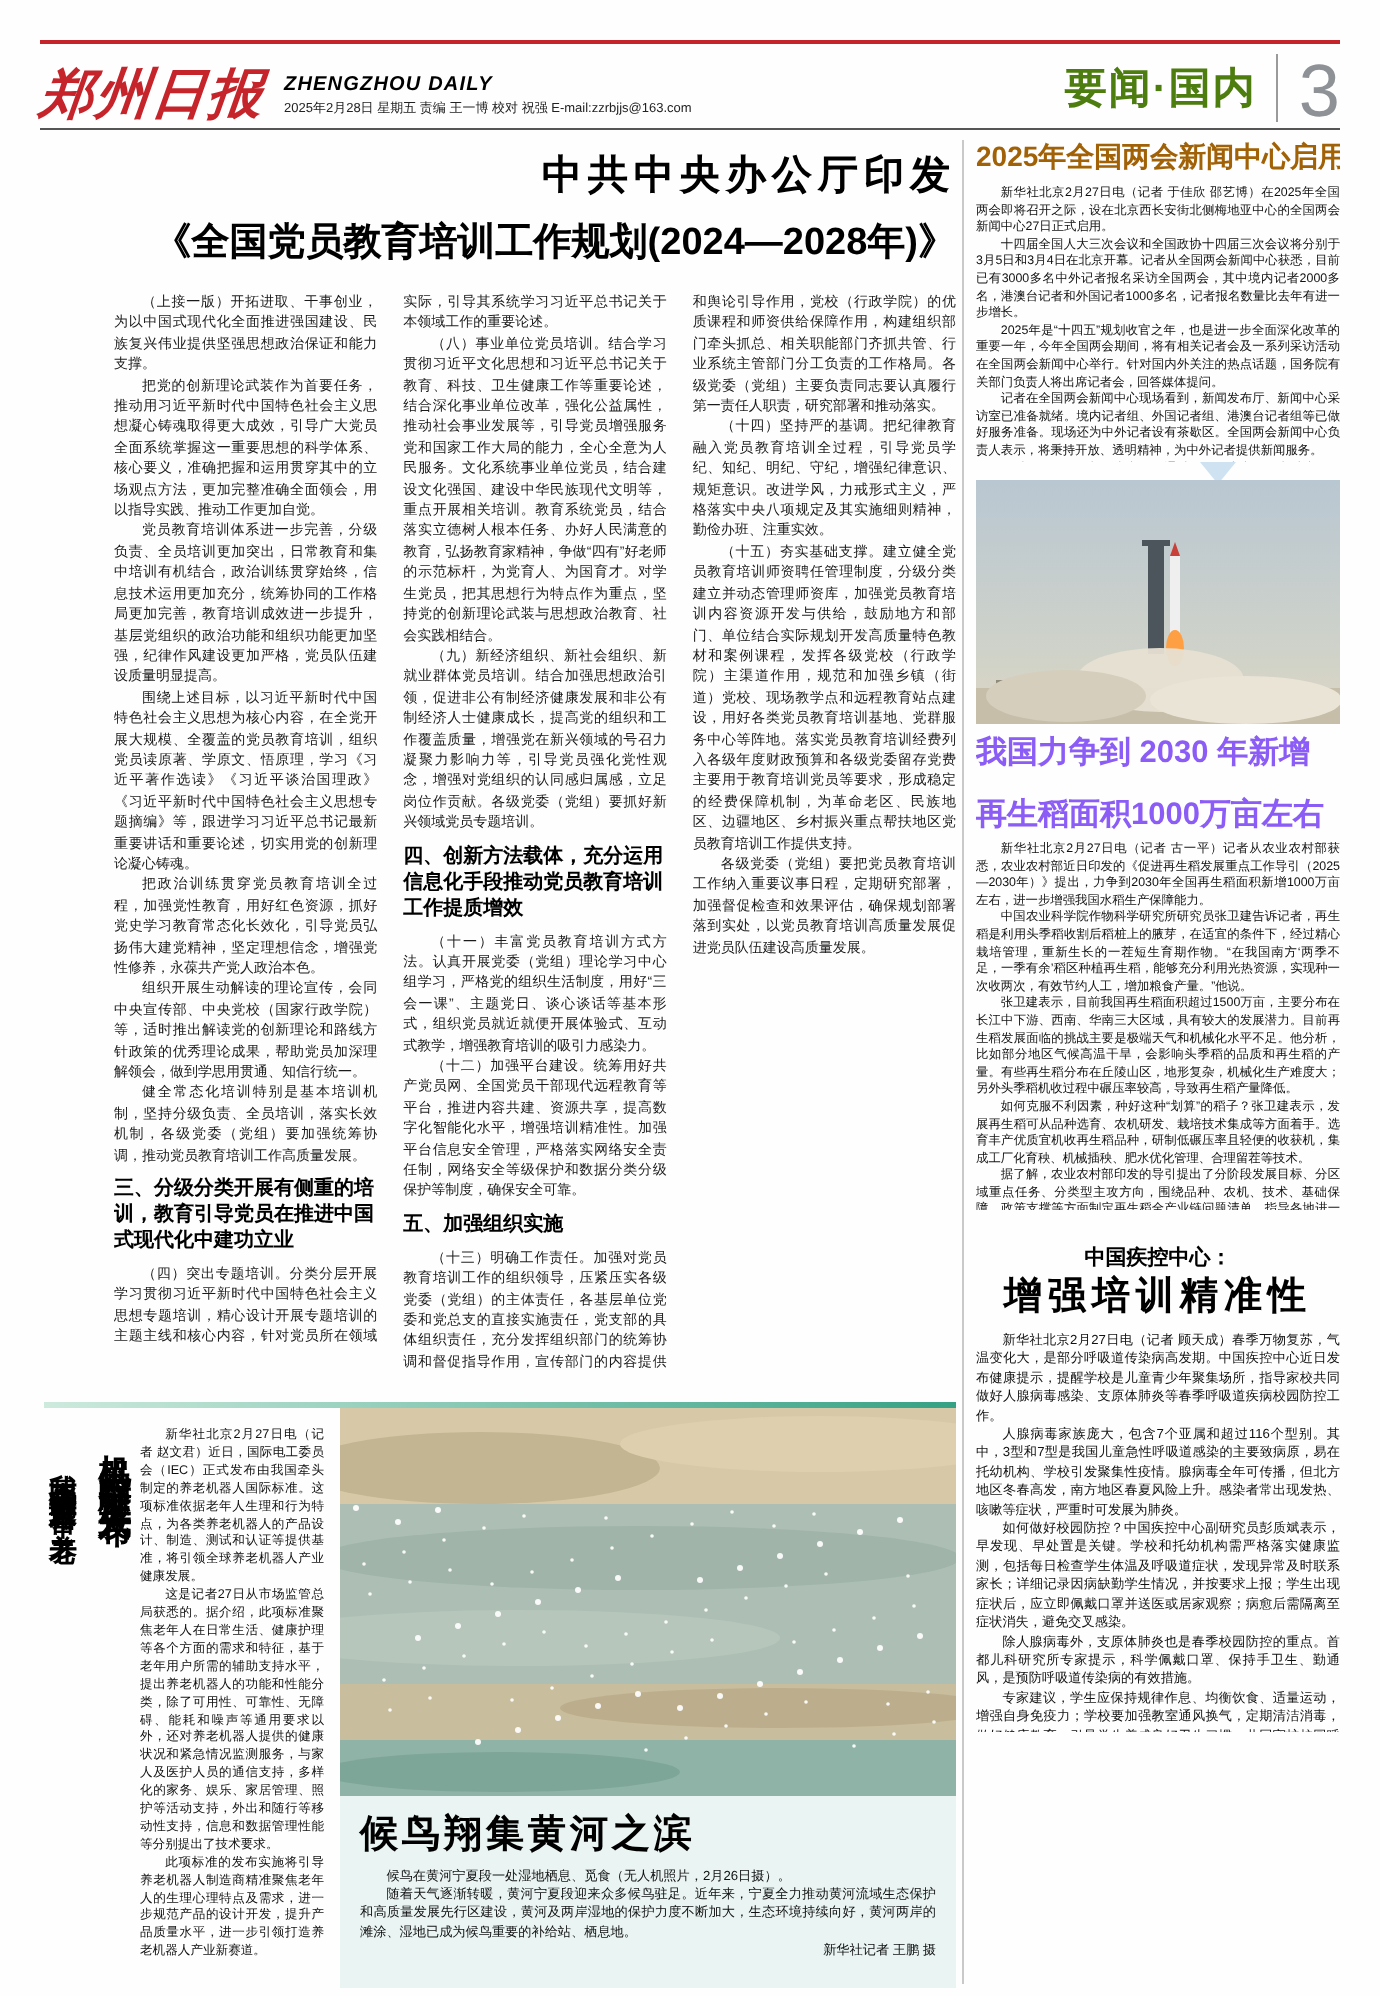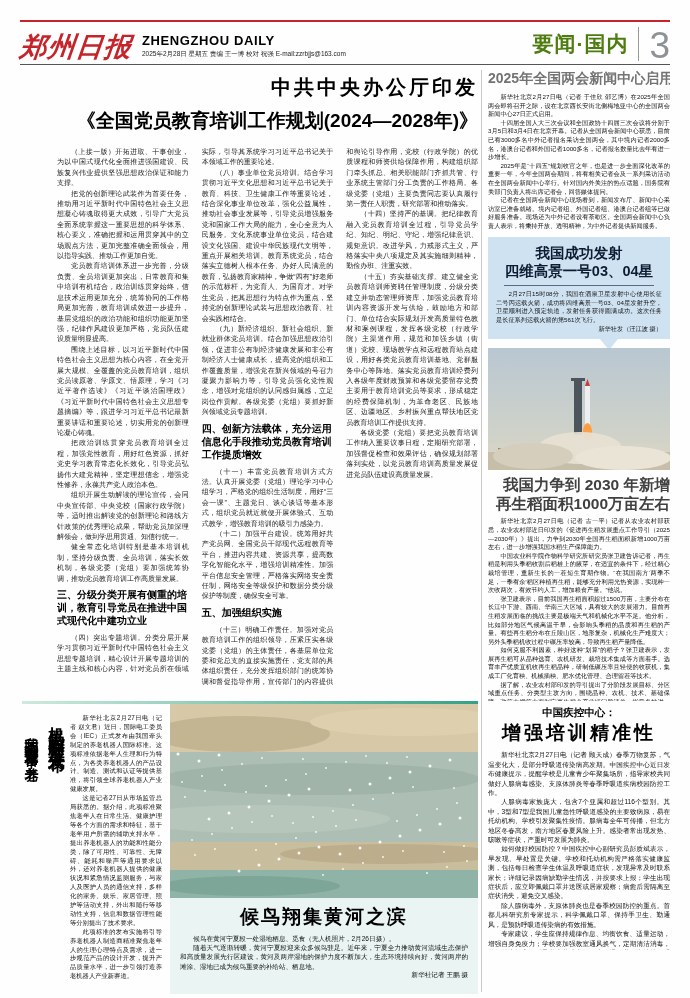--- a/index.html
+++ b/index.html
@@ -5,21 +5,21 @@
   html,body{margin:0;padding:0;background:#e8e8e8;}
   .page{position:relative;width:690px;height:998px;background:#fefefe;margin:0 auto;
         font-family:"Liberation Sans",sans-serif;color:#111;overflow:hidden;}
 
   
   .top-red-rule{position:absolute;left:20px;top:20px;width:650px;height:2px;background:#c5242b;}
   .masthead{position:absolute;left:20px;top:25px;width:650px;height:36px;display:flex;align-items:flex-end;}
   .logo{font-family:"Liberation Serif",serif;font-style:italic;font-weight:bold;
         font-size:27px;line-height:1;color:#c5242b;transform:skewX(-6deg);letter-spacing:1px;}
   .mast-meta{margin-left:10px;padding-bottom:2px;}
-  .mast-en{font-size:13px;font-weight:bold;letter-spacing:0.6px;color:#000;}
+  .mast-en{font-size:10px;font-weight:bold;letter-spacing:0.6px;color:#000;font-style:italic;}
   .mast-date{font-size:6.5px;color:#222;margin-top:2px;}
   .mast-spacer{flex:1;}
   .section-name{font-size:21px;font-weight:bold;letter-spacing:1px;color:#4d7c0f;padding-bottom:3px;margin-left:33px;}
   .pageno-divider{width:1px;height:34px;background:#9a9a9a;margin:0 10px;}
   .pageno{font-size:37px;color:#8e9296;line-height:0.85;font-weight:normal;}
   .mast-rule{position:absolute;left:20px;top:64px;width:650px;height:1px;background:#555;}
 
   
   .main-article{position:absolute;left:57px;top:74px;width:421px;height:624px;}
   .main-headline{text-align:right;font-weight:bold;color:#000;}
@@ -27,58 +27,58 @@
   .mh2{font-size:19px;margin-top:7px;white-space:nowrap;}
   .main-body{margin-top:13px;height:546px;column-count:3;column-gap:13px;column-fill:auto;
              overflow:hidden;font-size:7px;line-height:10.4px;text-align:justify;color:#1a1a1a;}
   .main-body p{margin:0;text-indent:2em;}
   .main-body .sec-heading{font-weight:bold;font-size:10px;line-height:13px;margin:5px 0;
              text-indent:0;text-align:left;color:#000;font-family:Liberation Mono, monospace;}
 
   
   .right-divider{position:absolute;left:481px;top:70px;width:1px;height:922px;background:#c9c9c9;}
   .right-col{position:absolute;left:488px;top:70px;width:182px;height:924px;overflow:hidden;}
-  .art-news-headline{font-size:14px;font-weight:bold;text-align:center;white-space:nowrap;color:#737373;}
+  .art-news-headline{font-size:14px;font-weight:bold;text-align:center;white-space:nowrap;color:#a16207;}
   .art-news-body{margin-top:5px;height:138px;overflow:hidden;font-size:6.2px;line-height:8.6px;text-align:justify;}
   .art-news-body p,.rice-body p,.cdc-body p,.robot-body p,.birds-text p{margin:0;text-indent:2em;}
 
   .launch-box{margin-top:6px;background:#cfe2f1;padding:7px 8px 5px;}
   .launch-h{text-align:center;font-weight:bold;font-size:14.5px;line-height:18px;color:#0d1c33;white-space:nowrap;}
   .launch-divider{height:1px;background:#5a6a84;margin:5px 8px 4px;}
   .launch-caption{font-size:6.2px;line-height:8.6px;text-align:justify;text-indent:2em;}
   .launch-credit{text-align:right;font-size:6.2px;margin-top:1px;}
   .bubble-tail{width:0;height:0;border-left:9px solid transparent;border-right:9px solid transparent;
                border-top:11px solid #cfe2f1;margin-left:112px;}
   .launch-photo{display:block;width:182px;height:122px;margin-top:-2px;}
 
-  .rice-h{margin-top:5px;font-size:15.5px;font-weight:bold;text-align:right;line-height:19px;white-space:nowrap;color:#404040;}
+  .rice-h{margin-top:5px;font-size:15.5px;font-weight:bold;text-align:left;line-height:19px;white-space:nowrap;color:#8b5cf6;}
   .rice-body{margin-top:4px;height:184px;overflow:hidden;font-size:6.2px;line-height:8.6px;text-align:justify;}
 
-  .cdc{margin-top:5px;}
+  .cdc{margin-top:17px;}
   .cdc-kicker{text-align:center;font-family:"Liberation Serif",serif;font-size:10.5px;font-weight:bold;color:#000;}
   .cdc-h{text-align:center;font-family:"Liberation Serif",serif;font-size:19px;font-weight:bold;
          letter-spacing:3px;line-height:25px;margin-top:3px;color:#000;white-space:nowrap;}
   .cdc-body{margin-top:5px;height:200px;overflow:hidden;font-size:6.6px;line-height:9.4px;text-align:justify;}
 
   
   .teal-rule{position:absolute;left:22px;top:701px;width:456px;height:3px;
              background:linear-gradient(90deg,#cdeadd,#35a184);}
   .robot{position:absolute;left:22px;top:712px;width:140px;height:280px;}
   .robot-v1{position:absolute;left:1px;top:14px;writing-mode:vertical-rl;font-size:14px;
             font-weight:bold;letter-spacing:2px;color:#000;}
   .robot-v2{position:absolute;left:24px;top:2px;writing-mode:vertical-rl;font-size:16.5px;
             font-weight:bold;letter-spacing:3px;color:#000;}
   .robot-body{position:absolute;left:48px;top:2px;width:92px;height:276px;overflow:hidden;
               font-size:6.3px;line-height:8.9px;text-align:justify;}
 
   
   .birds{position:absolute;left:170px;top:704px;width:308px;height:290px;}
   .birds-photo{display:block;width:308px;height:194px;}
   .birds-caption{background:#e9f4f3;height:96px;box-sizing:border-box;padding:6px 10px 0;}
-  .birds-h{text-align:center;font-size:19px;font-weight:bold;letter-spacing:2px;color:#000;}
+  .birds-h{font-size:19px;font-weight:bold;letter-spacing:2px;color:#000;}
   .birds-text{margin-top:4px;font-size:6.6px;line-height:9.2px;text-align:justify;}
   .birds-credit{text-align:right;font-size:6.6px;margin-top:0;}
 </style>
 </head>
 <body>
 
 <div class="page">
 
   <div class="top-red-rule"></div>
   <div class="masthead">
@@ -130,27 +130,20 @@
       <div class="art-news-body">
           <p>新华社北京2月27日电（记者 于佳欣 邵艺博）在2025年全国两会即将召开之际，设在北京西长安街北侧梅地亚中心的全国两会新闻中心27日正式启用。</p>
           <p>十四届全国人大三次会议和全国政协十四届三次会议将分别于3月5日和3月4日在北京开幕。记者从全国两会新闻中心获悉，目前已有3000多名中外记者报名采访全国两会，其中境内记者2000多名，港澳台记者和外国记者1000多名，记者报名数量比去年有进一步增长。</p>
           <p>2025年是“十四五”规划收官之年，也是进一步全面深化改革的重要一年，今年全国两会期间，将有相关记者会及一系列采访活动在全国两会新闻中心举行。针对国内外关注的热点话题，国务院有关部门负责人将出席记者会，回答媒体提问。</p>
           <p>记者在全国两会新闻中心现场看到，新闻发布厅、新闻中心采访室已准备就绪。境内记者组、外国记者组、港澳台记者组等已做好服务准备。现场还为中外记者设有茶歇区。全国两会新闻中心负责人表示，将秉持开放、透明精神，为中外记者提供新闻服务。</p>
           <p>据悉，全国两会新闻中心还将通过互联网为中外记者采访提供服务和便利。会议期间，将向中外记者提供会议主要文件的电子版；在代表委员驻地设立新闻中心采访室，为代表委员接受媒体采访提供便捷服务。</p>
         </div>
     </div>
 
     <div>
-      <div class="launch-box">
-        <div class="launch-h">我国成功发射</div>
-        <div class="launch-h">四维高景一号03、04星</div>
-        <div class="launch-divider"></div>
-        <div class="launch-caption">2月27日15时08分，我国在酒泉卫星发射中心使用长征二号丙运载火箭，成功将四维高景一号03、04星发射升空，卫星顺利进入预定轨道，发射任务获得圆满成功。这次任务是长征系列运载火箭的第561次飞行。</div>
-        <div class="launch-credit">新华社发（汪江波 摄）</div>
-      </div>
       <div class="bubble-tail"></div>
       <svg class="launch-photo" viewBox="0 0 182 122" preserveAspectRatio="none">
         <defs>
           <linearGradient id="sky" x1="0" y1="0" x2="0" y2="1">
             <stop offset="0" stop-color="#b9c7d2"></stop>
               <stop offset="0.7" stop-color="#cfd2c9"></stop>
               <stop offset="1" stop-color="#ddd6c3"></stop>
           </linearGradient>
         </defs>
         <rect width="182" height="122" fill="url(#sky)"></rect>
@@ -163,21 +156,21 @@
         <polygon points="97,38 102,38 99.5,31" fill="#c84038"></polygon>
         <ellipse cx="99.5" cy="84" rx="4.5" ry="9" fill="#ff9f43"></ellipse>
         <ellipse cx="92" cy="100" rx="42" ry="16" fill="#e6e0d2" opacity="0.95"></ellipse>
         <ellipse cx="45" cy="108" rx="40" ry="13" fill="#d5cebc"></ellipse>
         <ellipse cx="135" cy="110" rx="48" ry="12" fill="#eae4d6"></ellipse>
       </svg>
     </div>
 
     <div>
       <div class="rice-h">我国力争到 2030 年新增</div>
-      <div class="rice-h" style="margin-top:0;">再生稻面积1000万亩左右</div>
+      <div class="rice-h" style="margin-top:12px;">再生稻面积1000万亩左右</div>
       <div class="rice-body">
           <p>新华社北京2月27日电（记者 古一平）记者从农业农村部获悉，农业农村部近日印发的《促进再生稻发展重点工作导引（2025—2030年）》提出，力争到2030年全国再生稻面积新增1000万亩左右，进一步增强我国水稻生产保障能力。</p>
           <p>中国农业科学院作物科学研究所研究员张卫建告诉记者，再生稻是利用头季稻收割后稻桩上的腋芽，在适宜的条件下，经过精心栽培管理，重新生长的一茬短生育期作物。“在我国南方‘两季不足，一季有余’稻区种植再生稻，能够充分利用光热资源，实现种一次收两次，有效节约人工，增加粮食产量。”他说。</p>
           <p>张卫建表示，目前我国再生稻面积超过1500万亩，主要分布在长江中下游、西南、华南三大区域，具有较大的发展潜力。目前再生稻发展面临的挑战主要是极端天气和机械化水平不足。他分析，比如部分地区气候高温干旱，会影响头季稻的品质和再生稻的产量。有些再生稻分布在丘陵山区，地形复杂，机械化生产难度大；另外头季稻机收过程中碾压率较高，导致再生稻产量降低。</p>
           <p>如何克服不利因素，种好这种“划算”的稻子？张卫建表示，发展再生稻可从品种选育、农机研发、栽培技术集成等方面着手。选育丰产优质宜机收再生稻品种，研制低碾压率且轻便的收获机，集成工厂化育秧、机械插秧、肥水优化管理、合理留茬等技术。</p>
           <p>据了解，农业农村部印发的导引提出了分阶段发展目标、分区域重点任务、分类型主攻方向，围绕品种、农机、技术、基础保障、政策支撑等方面制定再生稻全产业链问题清单，指导各地进一步抓好再生稻生产。2025年，农业农村部将在“两季不足，一季有余”稻区，加快良种良法配套，推进农机农艺融合，强化政策支撑保障，促进再生稻持续稳定发展。</p>
         </div>
     </div>
 
     <div class="cdc">

